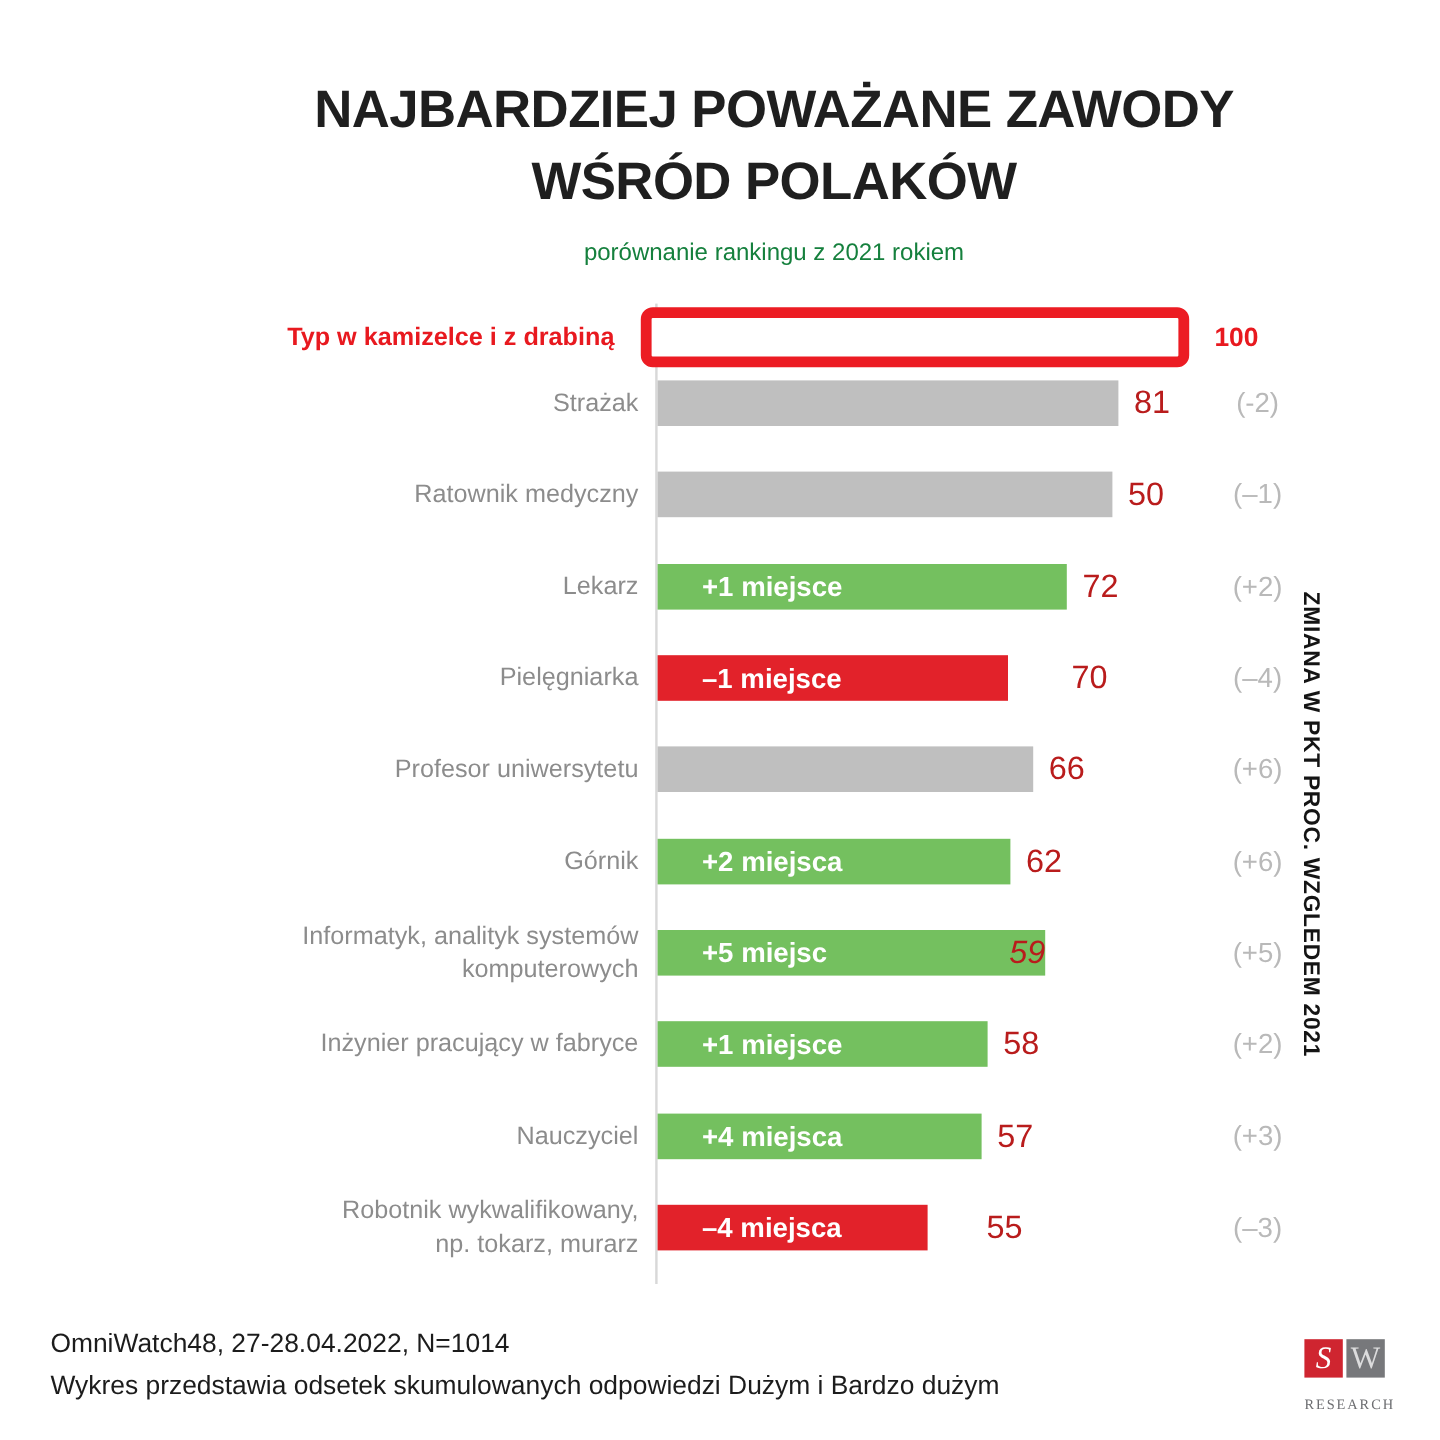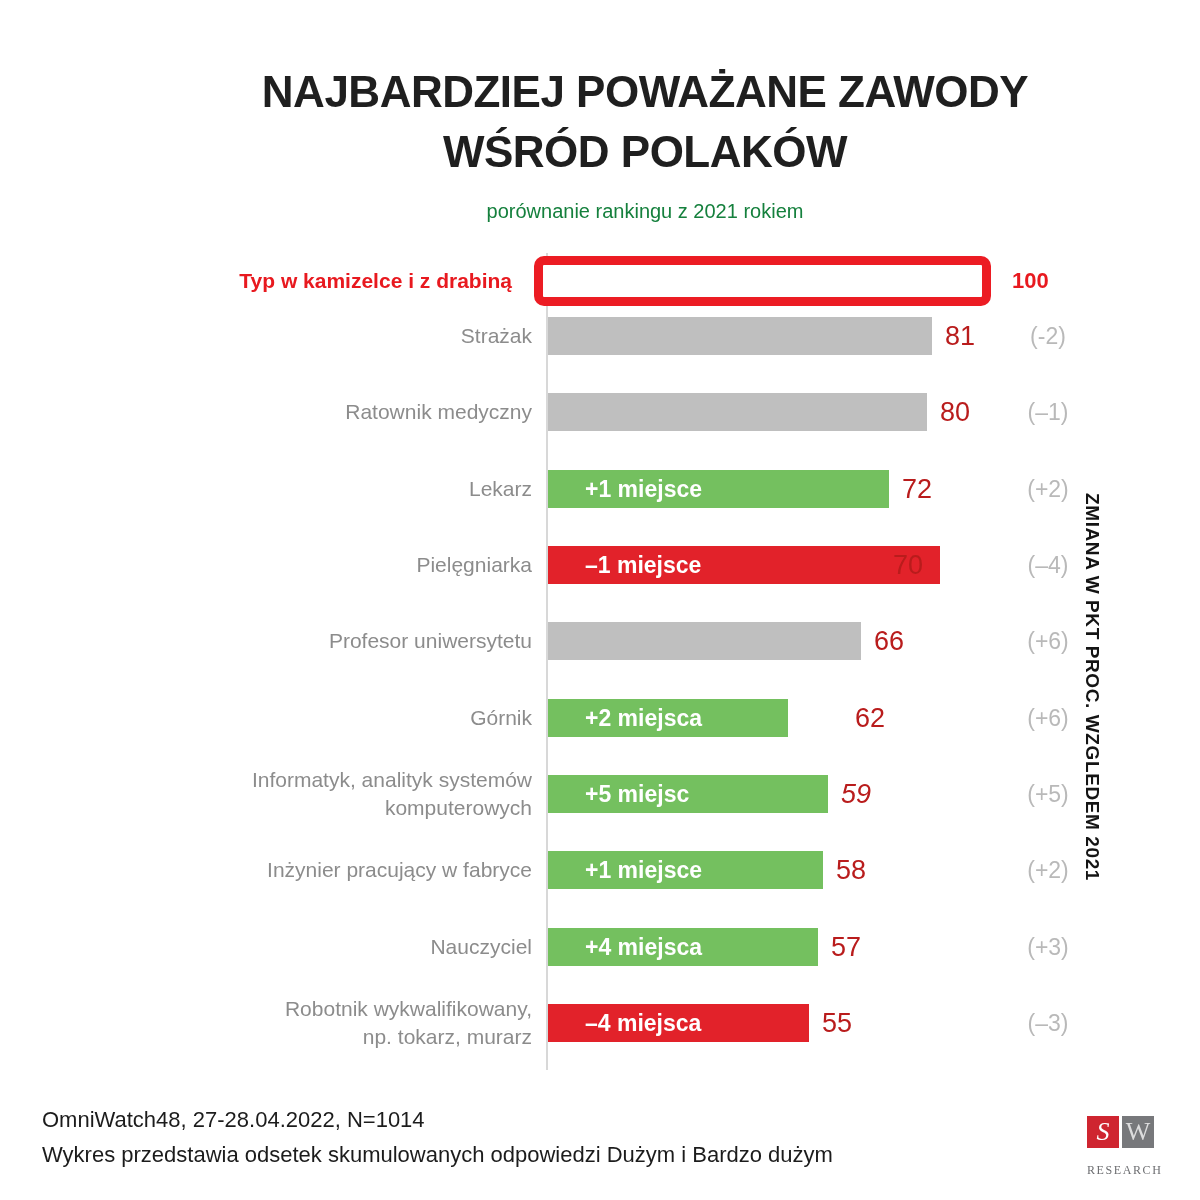--- a/index.html
+++ b/index.html
@@ -81,57 +81,57 @@
         </div>
         <div class="row" style="top: 336px;">
           <div class="rlabel">Strażak</div>
           <div class="bar" style="width: 384px; background: rgb(191, 191, 191);"></div>
           <div class="val" style="left: 945px;">81</div>
           <div class="chg">(-2)</div>
         </div>
         <div class="row" style="top: 412.35px;">
           <div class="rlabel">Ratownik medyczny</div>
           <div class="bar" style="width: 379px; background: rgb(191, 191, 191);"></div>
-          <div class="val" style="left: 940px;">80</div>
+          <div class="val" style="left: 940px;">50</div>
           <div class="chg">(–1)</div>
         </div>
         <div class="row" style="top: 488.7px;">
           <div class="rlabel">Lekarz</div>
           <div class="bar" style="width: 341px; background: rgb(116, 192, 95);">
             <span class="inlabel">+1 miejsce</span>
           </div>
           <div class="val" style="left: 902px;">72</div>
           <div class="chg">(+2)</div>
         </div>
         <div class="row" style="top: 565.05px;">
           <div class="rlabel">Pielęgniarka</div>
-          <div class="bar" style="width: 392px; background: rgb(226, 34, 42);">
+          <div class="bar" style="width: 292px; background: rgb(226, 34, 42);">
             <span class="inlabel">–1 miejsce</span>
           </div>
           <div class="val" style="left: 893px;">70</div>
           <div class="chg">(–4)</div>
         </div>
         <div class="row" style="top: 641.4px;">
           <div class="rlabel">Profesor uniwersytetu</div>
           <div class="bar" style="width: 313px; background: rgb(191, 191, 191);"></div>
           <div class="val" style="left: 874px;">66</div>
           <div class="chg">(+6)</div>
         </div>
         <div class="row" style="top: 717.75px;">
           <div class="rlabel">Górnik</div>
-          <div class="bar" style="width: 240px; background: rgb(116, 192, 95);">
+          <div class="bar" style="width: 294px; background: rgb(116, 192, 95);">
             <span class="inlabel">+2 miejsca</span>
           </div>
           <div class="val" style="left: 855px;">62</div>
           <div class="chg">(+6)</div>
         </div>
         <div class="row" style="top: 794.1px;">
           <div class="rlabel">Informatyk, analityk systemów
 komputerowych</div>
-          <div class="bar" style="width: 280px; background: rgb(116, 192, 95);">
+          <div class="bar" style="width: 323px; background: rgb(116, 192, 95);">
             <span class="inlabel">+5 miejsc</span>
           </div>
           <div class="val" style="left: 841px; font-style: italic;">59</div>
           <div class="chg">(+5)</div>
         </div>
         <div class="row" style="top: 870.45px;">
           <div class="rlabel">Inżynier pracujący w fabryce</div>
           <div class="bar" style="width: 275px; background: rgb(116, 192, 95);">
             <span class="inlabel">+1 miejsce</span>
           </div>
@@ -142,21 +142,21 @@
           <div class="rlabel">Nauczyciel</div>
           <div class="bar" style="width: 270px; background: rgb(116, 192, 95);">
             <span class="inlabel">+4 miejsca</span>
           </div>
           <div class="val" style="left: 831px;">57</div>
           <div class="chg">(+3)</div>
         </div>
         <div class="row" style="top: 1023.15px;">
           <div class="rlabel">Robotnik wykwalifikowany,
 np. tokarz, murarz</div>
-          <div class="bar" style="width: 261px; background: rgb(226, 34, 42);">
+          <div class="bar" style="width: 225px; background: rgb(226, 34, 42);">
             <span class="inlabel">–4 miejsca</span>
           </div>
           <div class="val" style="left: 822px;">55</div>
           <div class="chg">(–3)</div>
         </div>
       </div>
     <div class="vlabel">ZMIANA W PKT PROC. WZGLEDEM 2021</div>
   </div>
 
   <div class="ftr">

